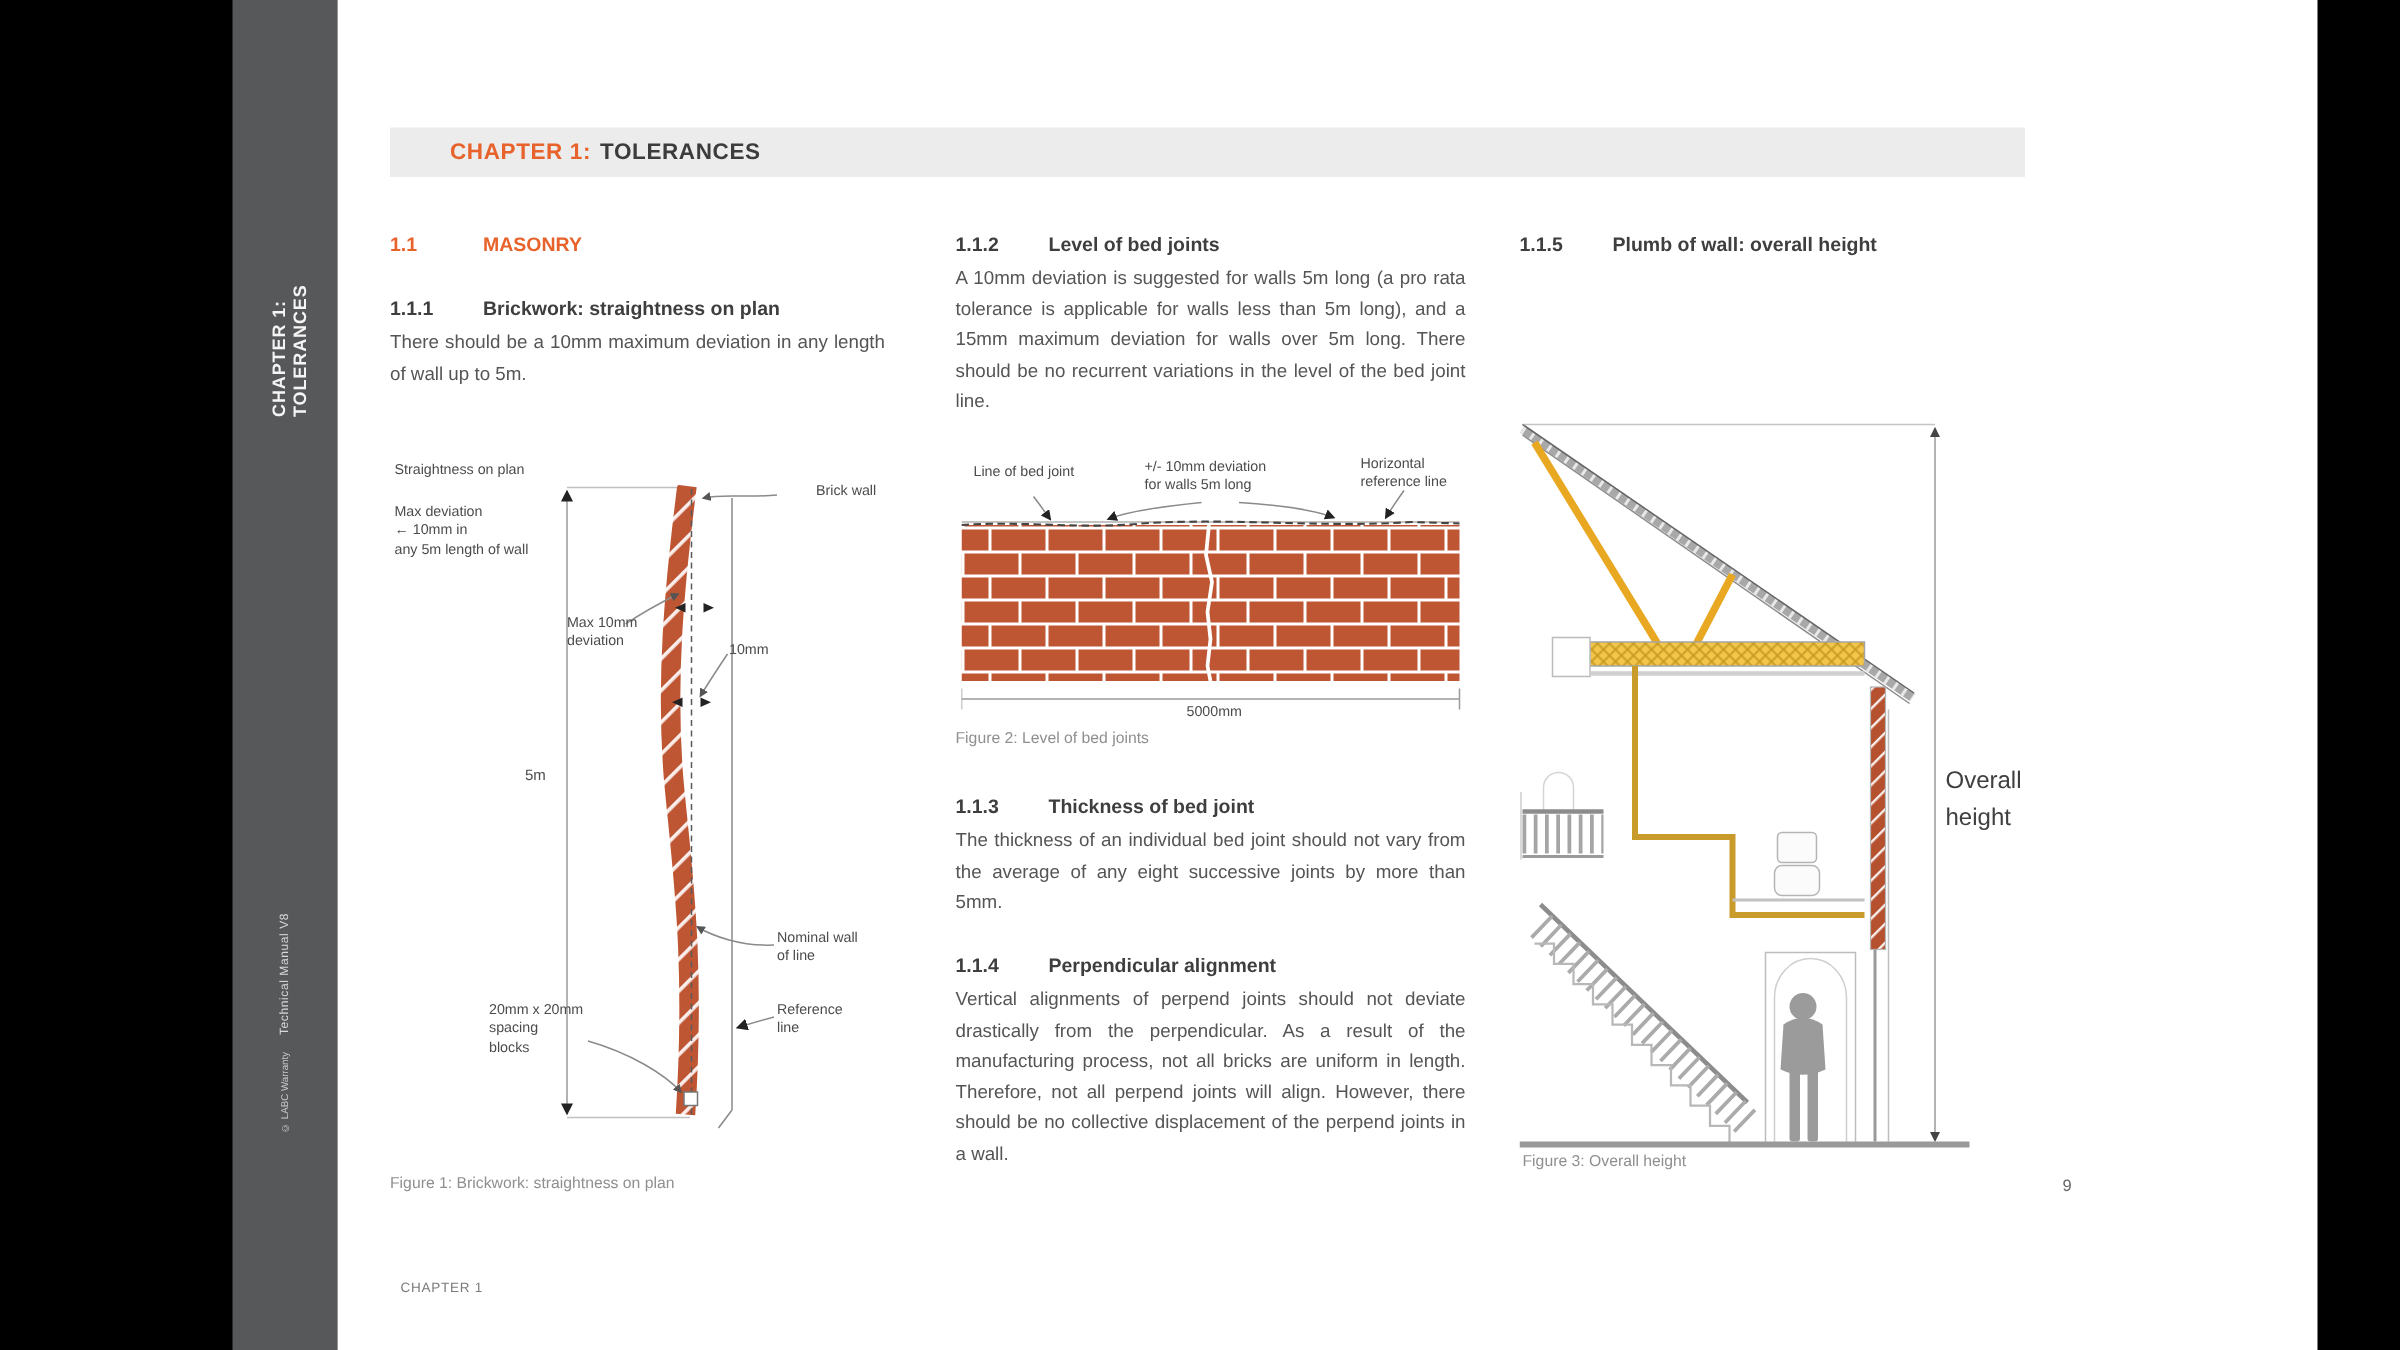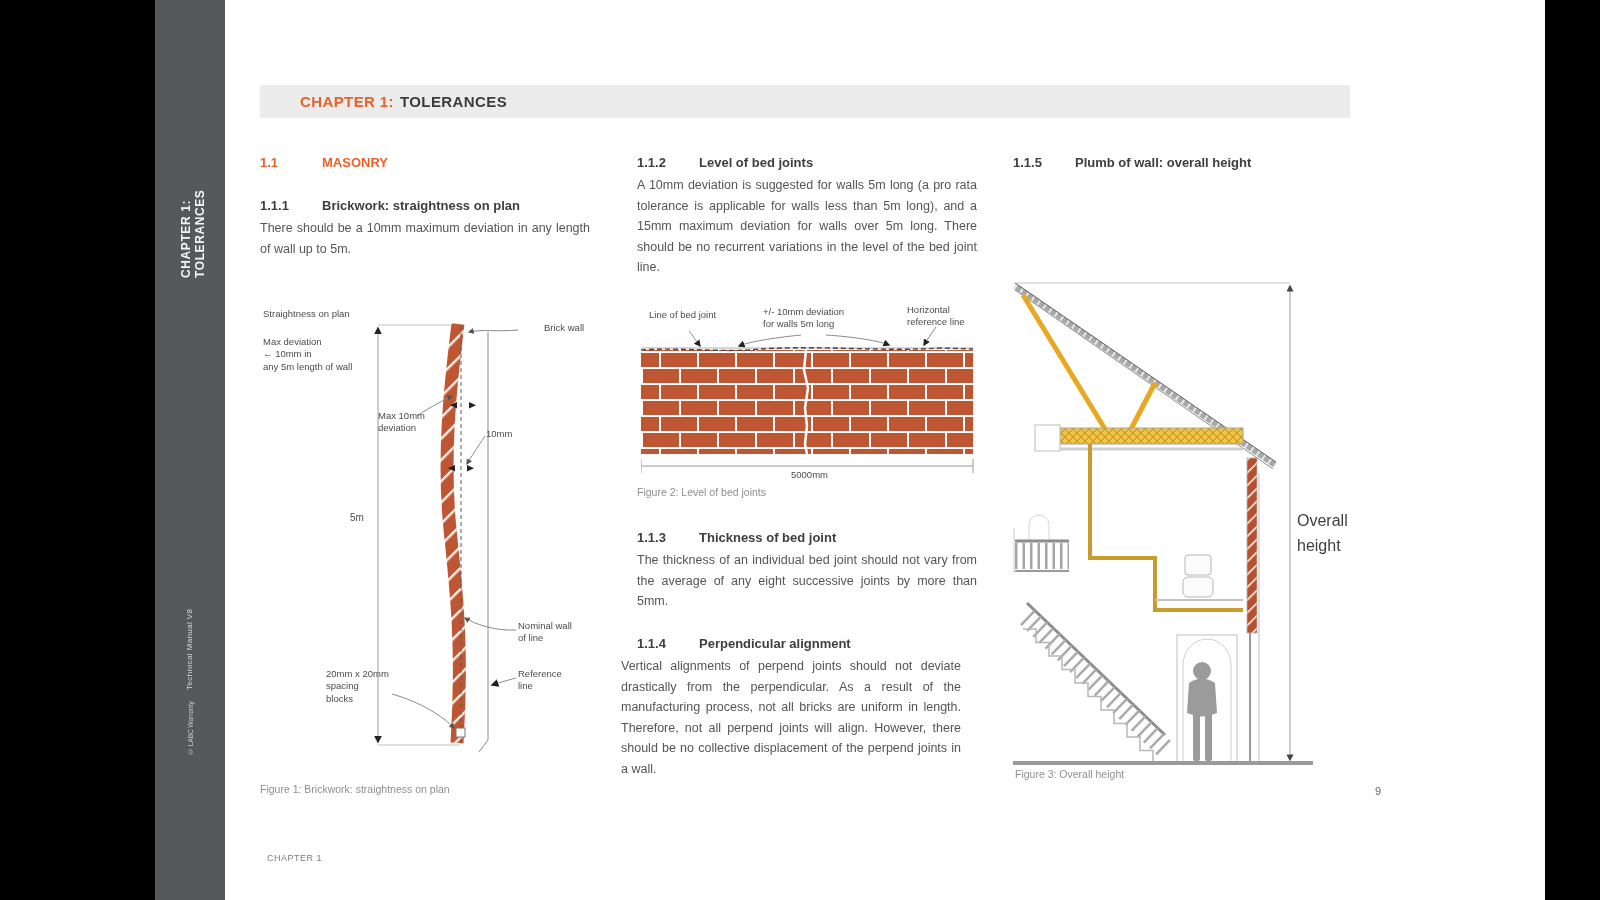--- a/index.html
+++ b/index.html
@@ -165,21 +165,21 @@
   <div class="h-row" style="left:412px; top:530px; width:340px;">
     <span class="num">1.1.3</span>
     <span>Thickness of bed joint</span>
   </div>
   <div class="body-text" style="left:412px; top:550px; width:340px;">The thickness of an individual bed joint should not vary from the average of any eight successive joints by more than 5mm.</div>
 
   <div class="h-row" style="left:412px; top:636px; width:340px;">
     <span class="num">1.1.4</span>
     <span>Perpendicular alignment</span>
   </div>
-  <div class="body-text" style="left:396px; top:656px; width:340px;">Vertical alignments of perpend joints should not deviate drastically from the perpendicular. As a result of the manufacturing process, not all bricks are uniform in length. Therefore, not all perpend joints will align. However, there should be no collective displacement of the perpend joints in a wall.</div>
+  <div class="body-text" style="left:412px; top:656px; width:340px;">Vertical alignments of perpend joints should not deviate drastically from the perpendicular. As a result of the manufacturing process, not all bricks are uniform in length. Therefore, not all perpend joints will align. However, there should be no collective displacement of the perpend joints in a wall.</div>
 
   <div class="h-row" style="left:788px; top:155px; width:340px;">
     <span class="num">1.1.5</span>
     <span>Plumb of wall: overall height</span>
   </div>
 
   <div class="fig" style="left:788px; top:273px; width:350px; height:500px;">
     <svg width="350" height="500" viewBox="0 0 350 500">
       <defs>
         <pattern id="wh" width="9" height="9" patternUnits="userSpaceOnUse" patternTransform="rotate(-45)">

